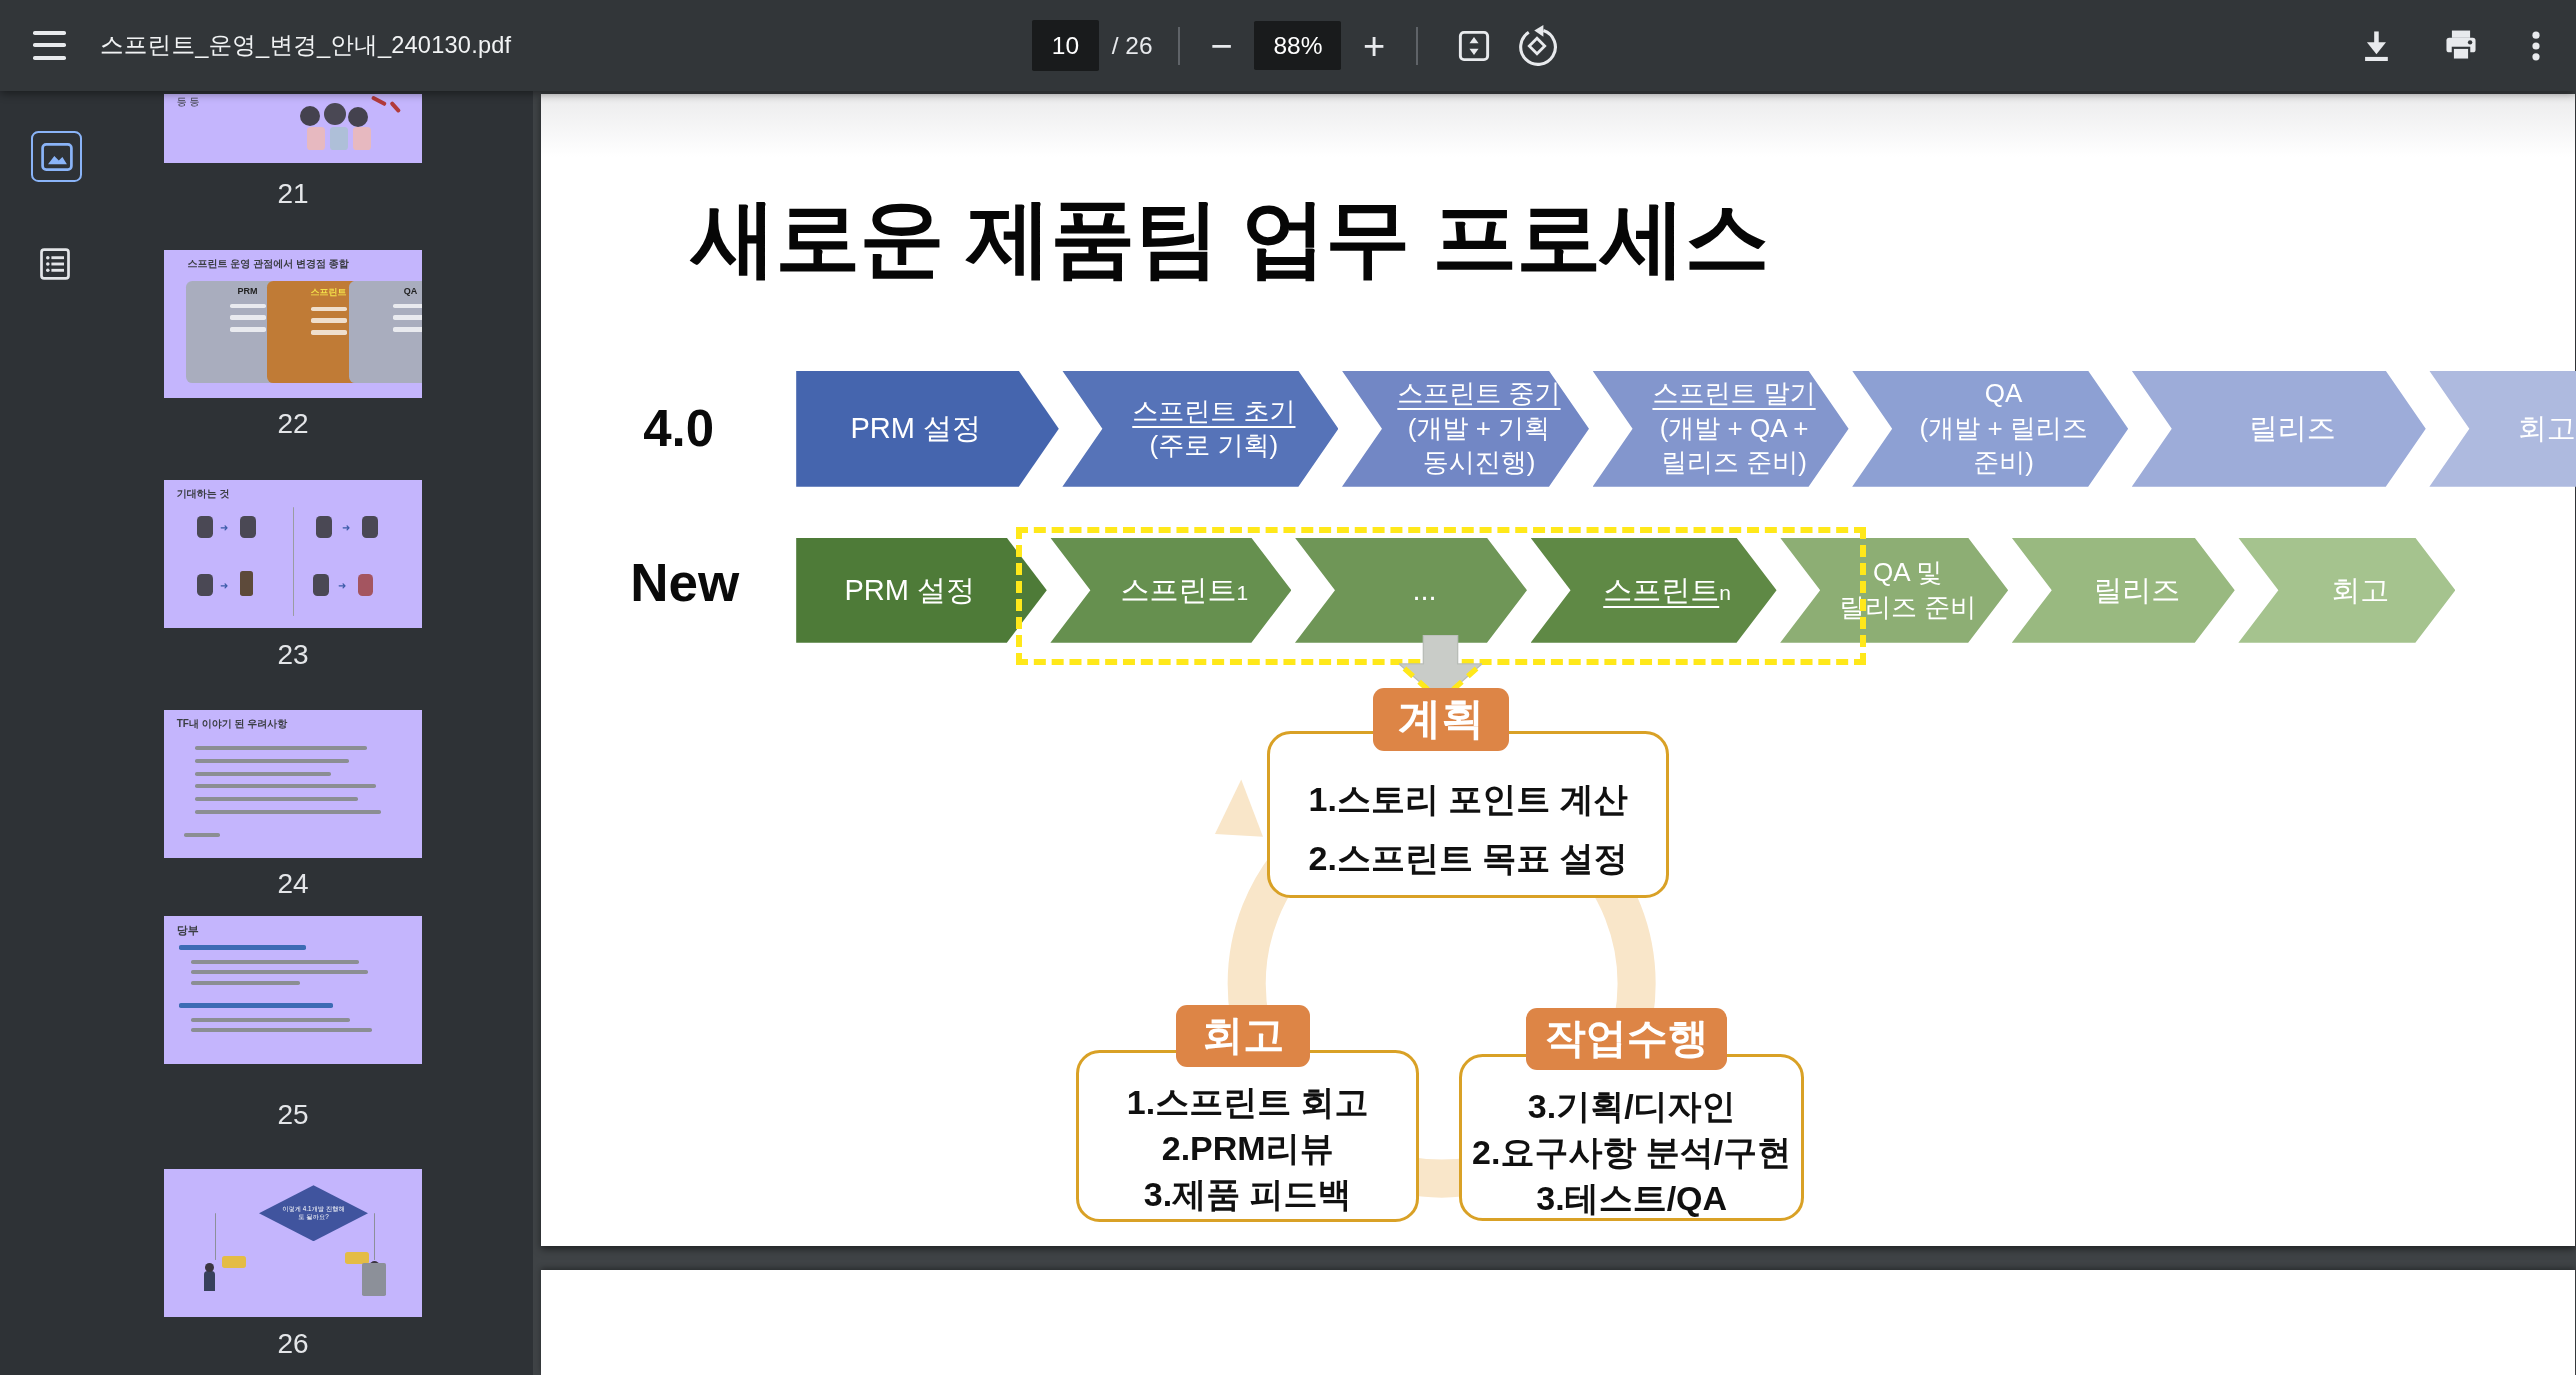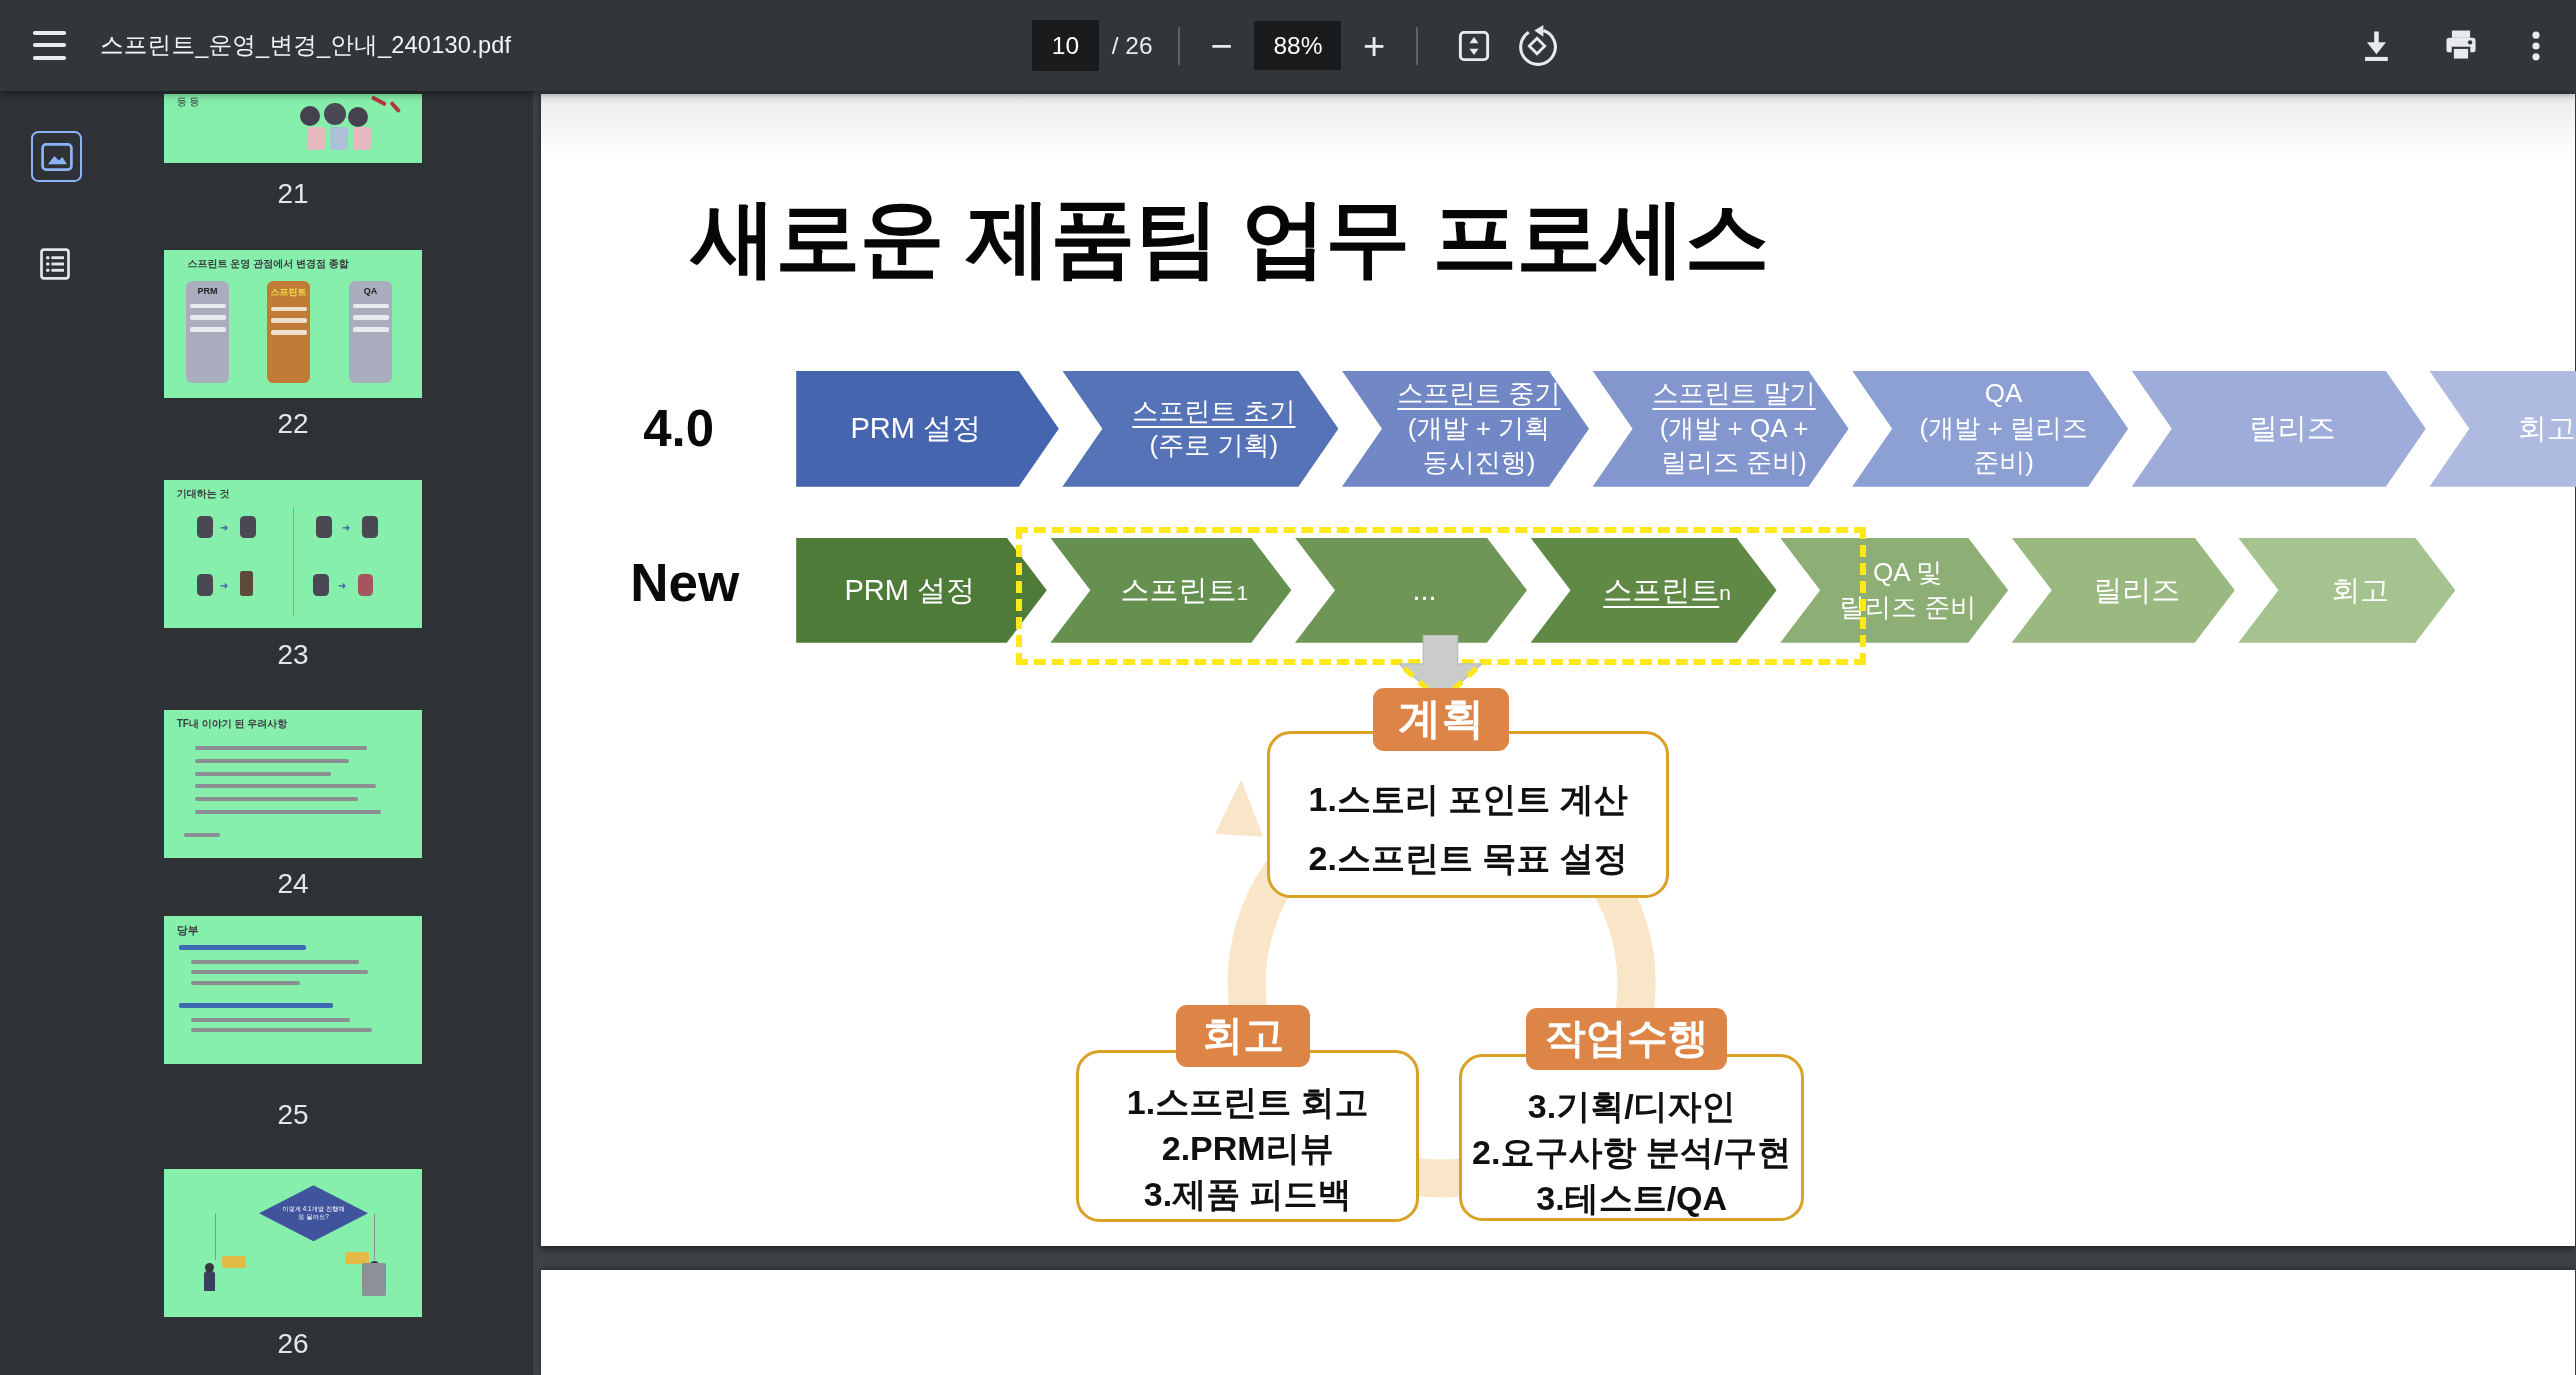--- a/index.html
+++ b/index.html
@@ -26,26 +26,26 @@
            display:flex;align-items:center;justify-content:center;margin:0 16.3px;}
   .iconbtn{background:none;border:none;cursor:pointer;padding:0;margin:0 11px;display:inline-flex;}
   .right-controls{position:absolute;right:20px;top:0;height:91px;display:flex;align-items:center;gap:23.6px;}
 
   
   .sidebar{position:absolute;left:0;top:91px;width:533px;height:1284px;background:#2e3236;z-index:10;}
   .viewicons{position:absolute;left:31px;top:40px;display:flex;flex-direction:column;gap:58px;}
   .vicon{width:47px;height:47px;border-radius:7.3px;display:flex;align-items:center;justify-content:center;cursor:pointer;}
   .vicon.active{border:2.7px solid #8ab4f8;}
   .thumbcol{position:absolute;left:164px;top:0;width:258px;}
-  .thumb{position:absolute;left:0;width:258px;background:#86efac;overflow:hidden;cursor:pointer;}
+  .thumb{position:absolute;left:0;width:258px;background:#c4b5fd;overflow:hidden;cursor:pointer;}
   .pagenum{position:absolute;width:258px;text-align:center;font-size:28px;color:#e4e6e9;}
   .mini-title{position:absolute;left:12.7px;top:7.3px;font-size:10px;color:#3a3d42;font-weight:700;white-space:nowrap;}
   .mini-bar{position:absolute;height:3.6px;background:#8b8e93;border-radius:1.8px;}
   .mini-bar.blue{background:#3c6bb4;height:5.4px;}
-  .mini-col{position:absolute;top:31px;width:43px;height:102px;border-radius:6.3px;background:#a9adbe;}
+  .mini-col{position:absolute;top:31px;width:59px;height:102px;border-radius:6.3px;background:#a9adbe;padding-left:32px;}
   .mini-col .clabel{width:100%;text-align:center;font-size:9px;font-weight:700;color:#222;margin-top:5.4px;}
   .mini-col .cbar{width:36px;height:4.5px;background:rgba(255,255,255,.75);border-radius:1.8px;margin:7.3px auto 0;}
   .mini-cell-arrow{position:absolute;font-size:10px;color:#3c5ba8;}
   .blob{position:absolute;border-radius:50%;}
   .mini-diamond{position:absolute;left:95px;top:16.3px;width:109px;height:56px;background:#40549e;
                 clip-path:polygon(50% 0,100% 50%,50% 100%,0 50%);display:flex;align-items:center;justify-content:center;}
   .mini-diamond span{font-size:6.3px;color:#fff;text-align:center;width:63px;line-height:1.25;}
   .mini-bubble{position:absolute;width:23.6px;height:11.8px;background:#e4bc45;border-radius:2.7px;}
   .mini-person{position:absolute;width:11px;height:20px;background:#37405c;border-radius:3.6px 3.6px 0 0;}
   .mini-person::before{content:"";position:absolute;left:0.9px;top:-8.2px;width:9px;height:9px;border-radius:50%;background:#3b3540;}

